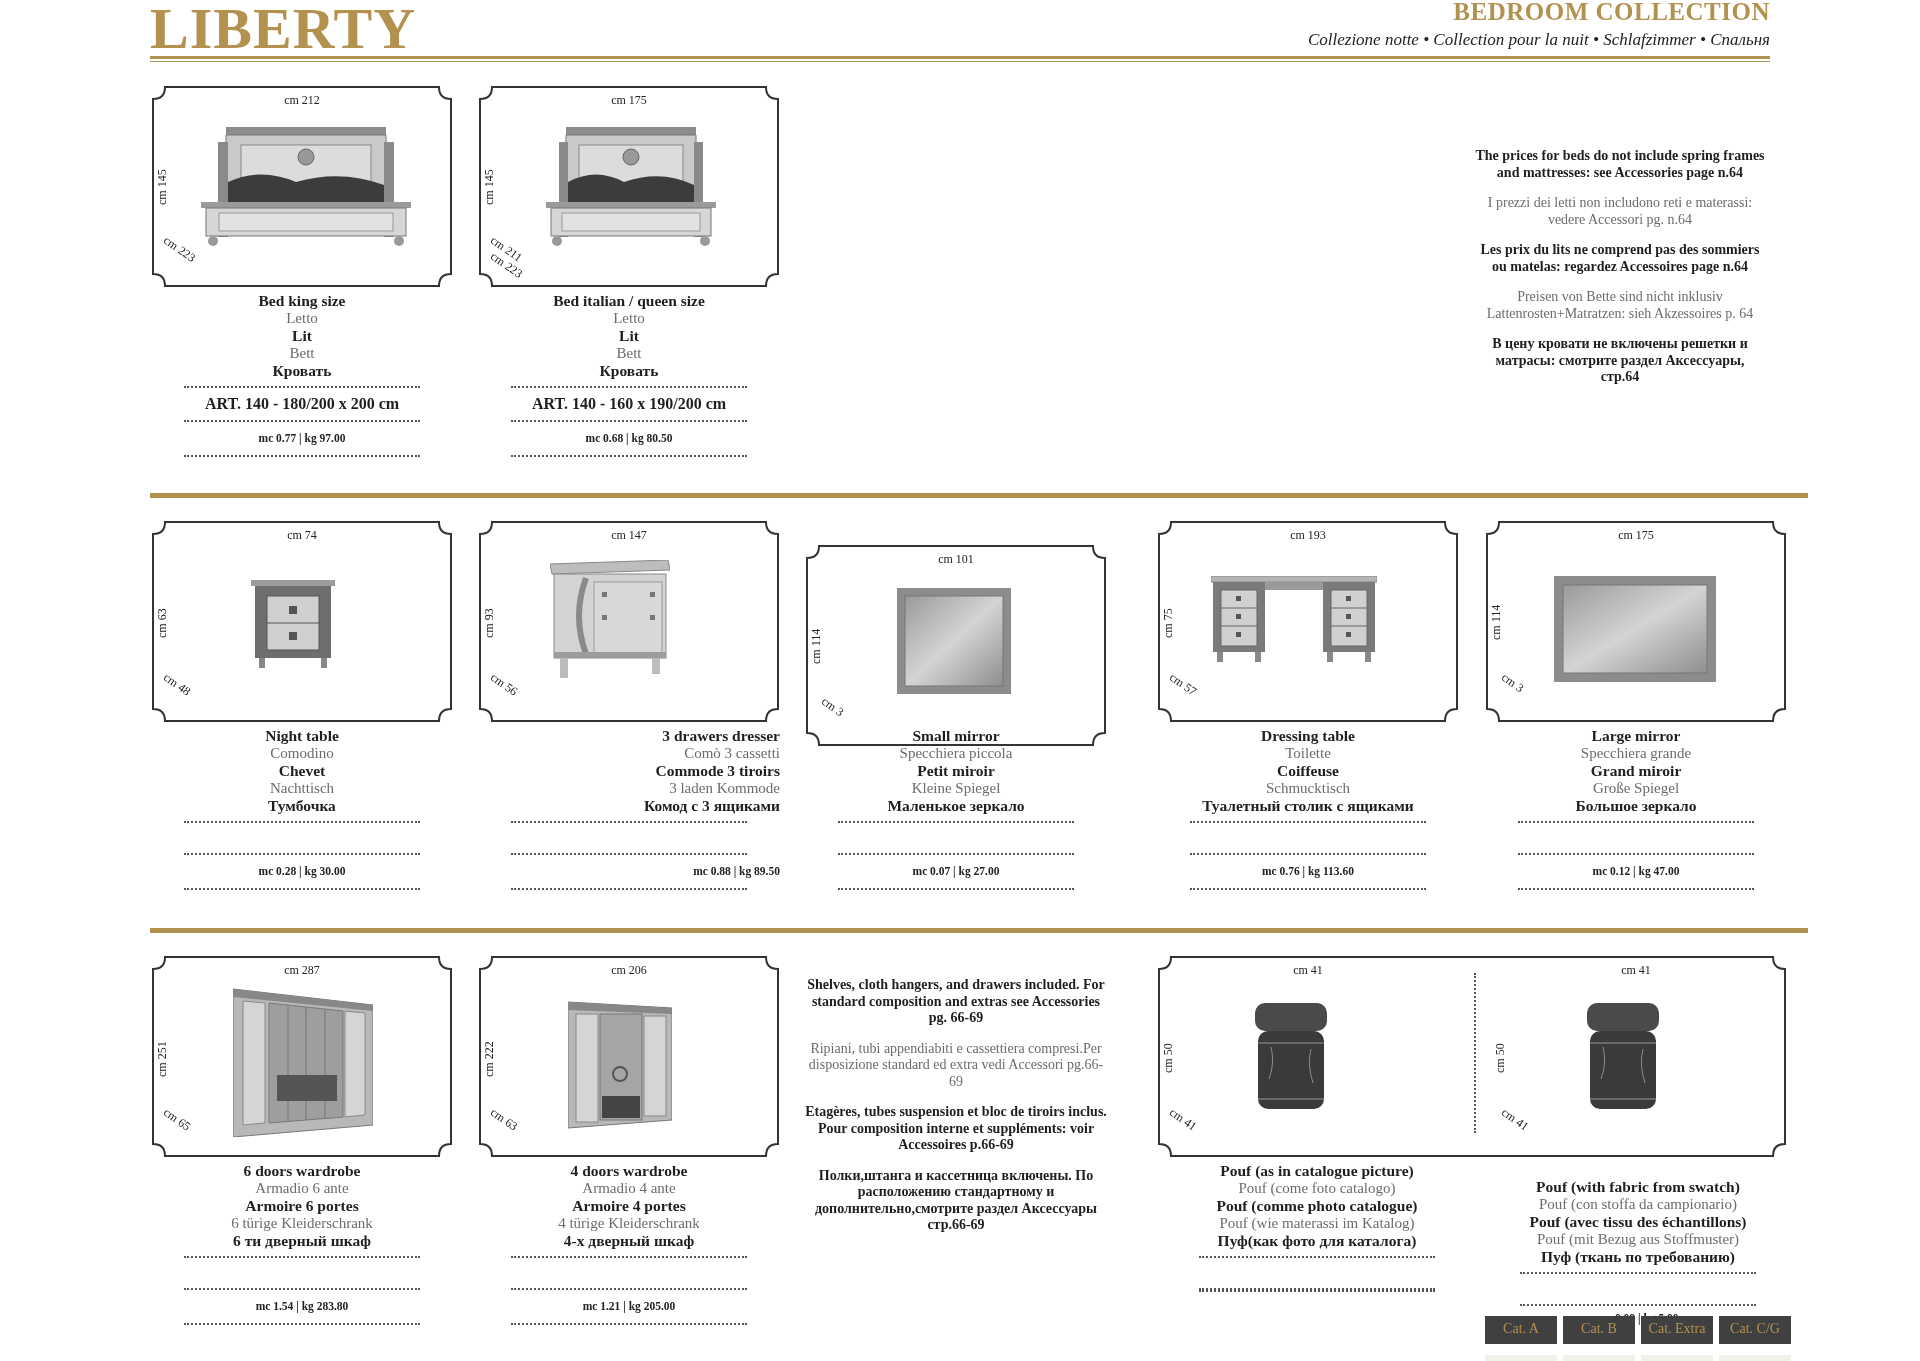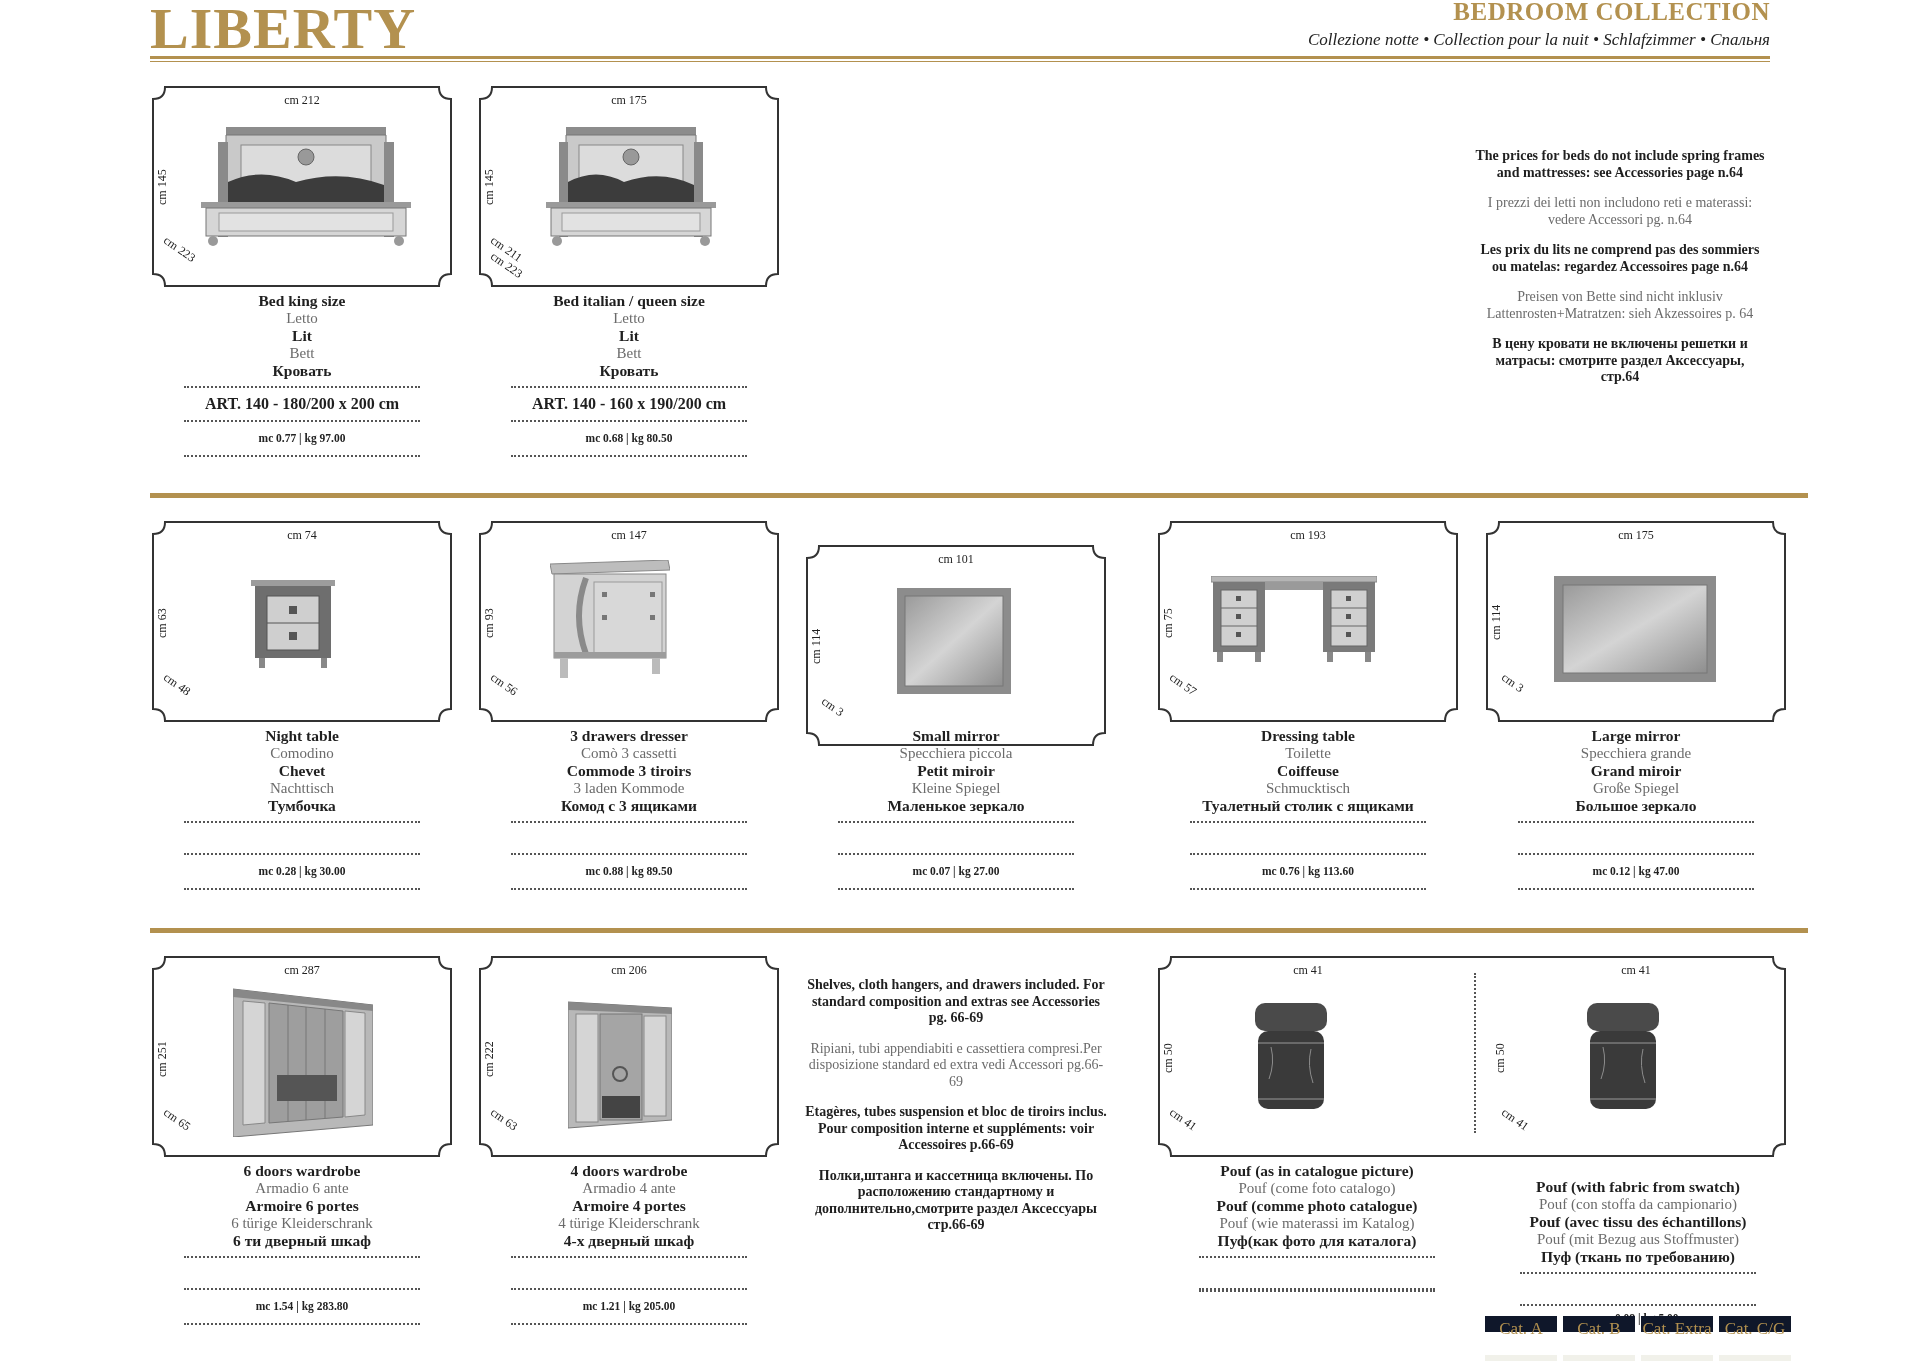--- a/index.html
+++ b/index.html
@@ -27,21 +27,21 @@
   .dots { width: 236px; margin: 0 auto; border-top: 2px dotted #555; height: 0; }
   .art { font-weight: bold; font-size: 16px; line-height: 32px; color: #1f1f1f; }
   .meta { font-weight: bold; font-size: 11.5px; line-height: 33px; color: #222; }
   .gap { height: 30px; }
 
   .note { position: absolute; text-align: center; font-family: "Liberation Serif", serif; font-size: 14px; line-height: 16.5px; }
   .note .b { font-weight: bold; color: #1f1f1f; margin-bottom: 14px; }
   .note .g { color: #6b6b6b; margin-bottom: 14px; }
 
   .cats { position: absolute; display: flex; gap: 6px; }
-  .cat { width: 72px; height: 16px; background: #0f172a; color: #b3914f; font-family: "Liberation Serif", serif; font-size: 17px; text-align: center; line-height: 26px; }
+  .cat { width: 72px; height: 28px; background: #404040; color: #b3914f; font-family: "Liberation Serif", serif; font-size: 14px; text-align: center; line-height: 26px; }
   .cats2 { position: absolute; display: flex; gap: 6px; }
   .cats2 div { width: 72px; height: 8px; background: #f1f1ea; }
 </style>
 </head>
 <body>
 
 <div class="brand">LIBERTY</div>
 <div class="coll-title">BEDROOM COLLECTION</div>
 <div class="coll-sub">Collezione notte • Collection pour la nuit • Schlafzimmer • Спальня</div>
 <div class="head-rule" style="top:56px;height:3px;"></div>
@@ -173,21 +173,21 @@
     <rect x="44" y="22" width="68" height="72" fill="#d8d8d8" stroke="#999"></rect>
     <rect x="52" y="32" width="5" height="5" fill="#777"></rect>
       <rect x="100" y="32" width="5" height="5" fill="#777"></rect>
     <rect x="52" y="55" width="5" height="5" fill="#777"></rect>
       <rect x="100" y="55" width="5" height="5" fill="#777"></rect>
     <rect x="4" y="92" width="112" height="6" fill="#9c9c9c"></rect>
     <rect x="10" y="98" width="8" height="20" fill="#bbb"></rect>
       <rect x="102" y="98" width="8" height="16" fill="#bbb"></rect>
   </svg>
 </div>
-<div class="labels" style="left:478px;top:727px;">
+<div class="labels" style="left:478px;top:727px;text-align:right;">
   <div class="en">3 drawers dresser</div>
   <div class="it">Comò 3 cassetti</div>
   <div class="fr">Commode 3 tiroirs</div>
   <div class="de">3 laden Kommode</div>
   <div class="ru">Комод с 3 ящиками</div>
   <div class="dots" style="margin-top:6px;"></div>
   <div class="gap"></div>
   <div class="dots"></div>
   <div class="meta">mc 0.88 | kg 89.50</div>
   <div class="dots"></div>

